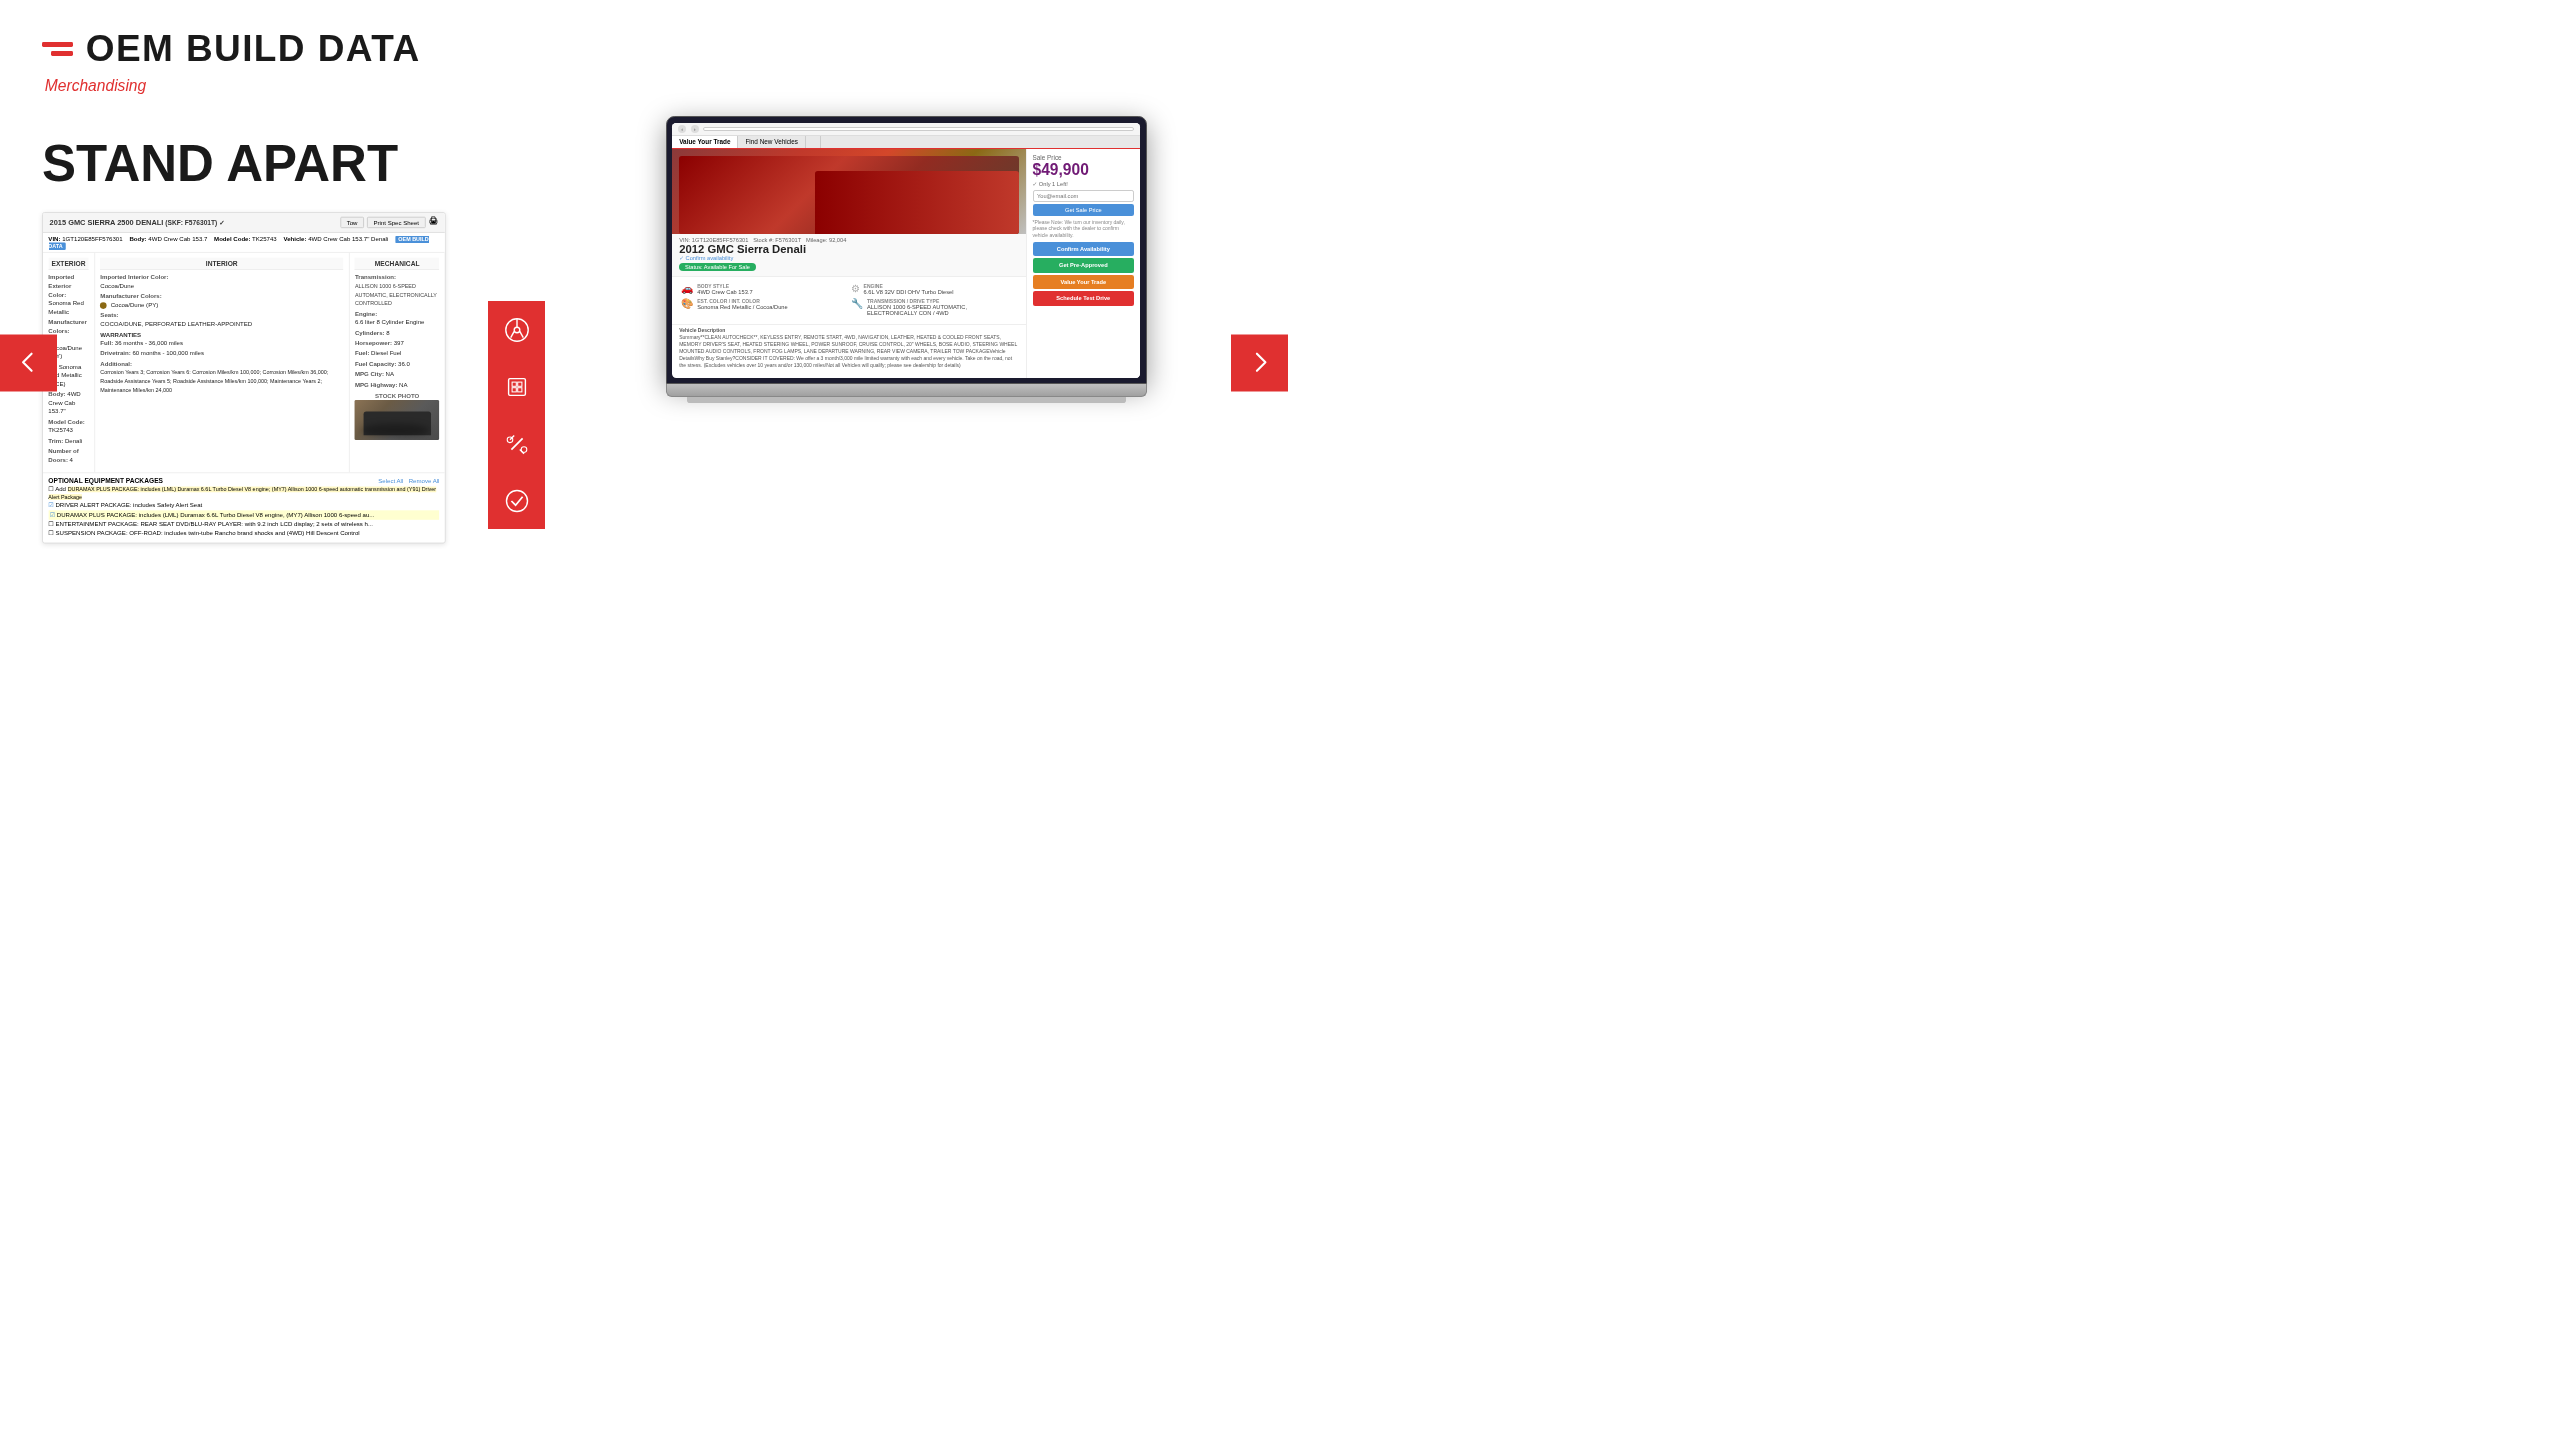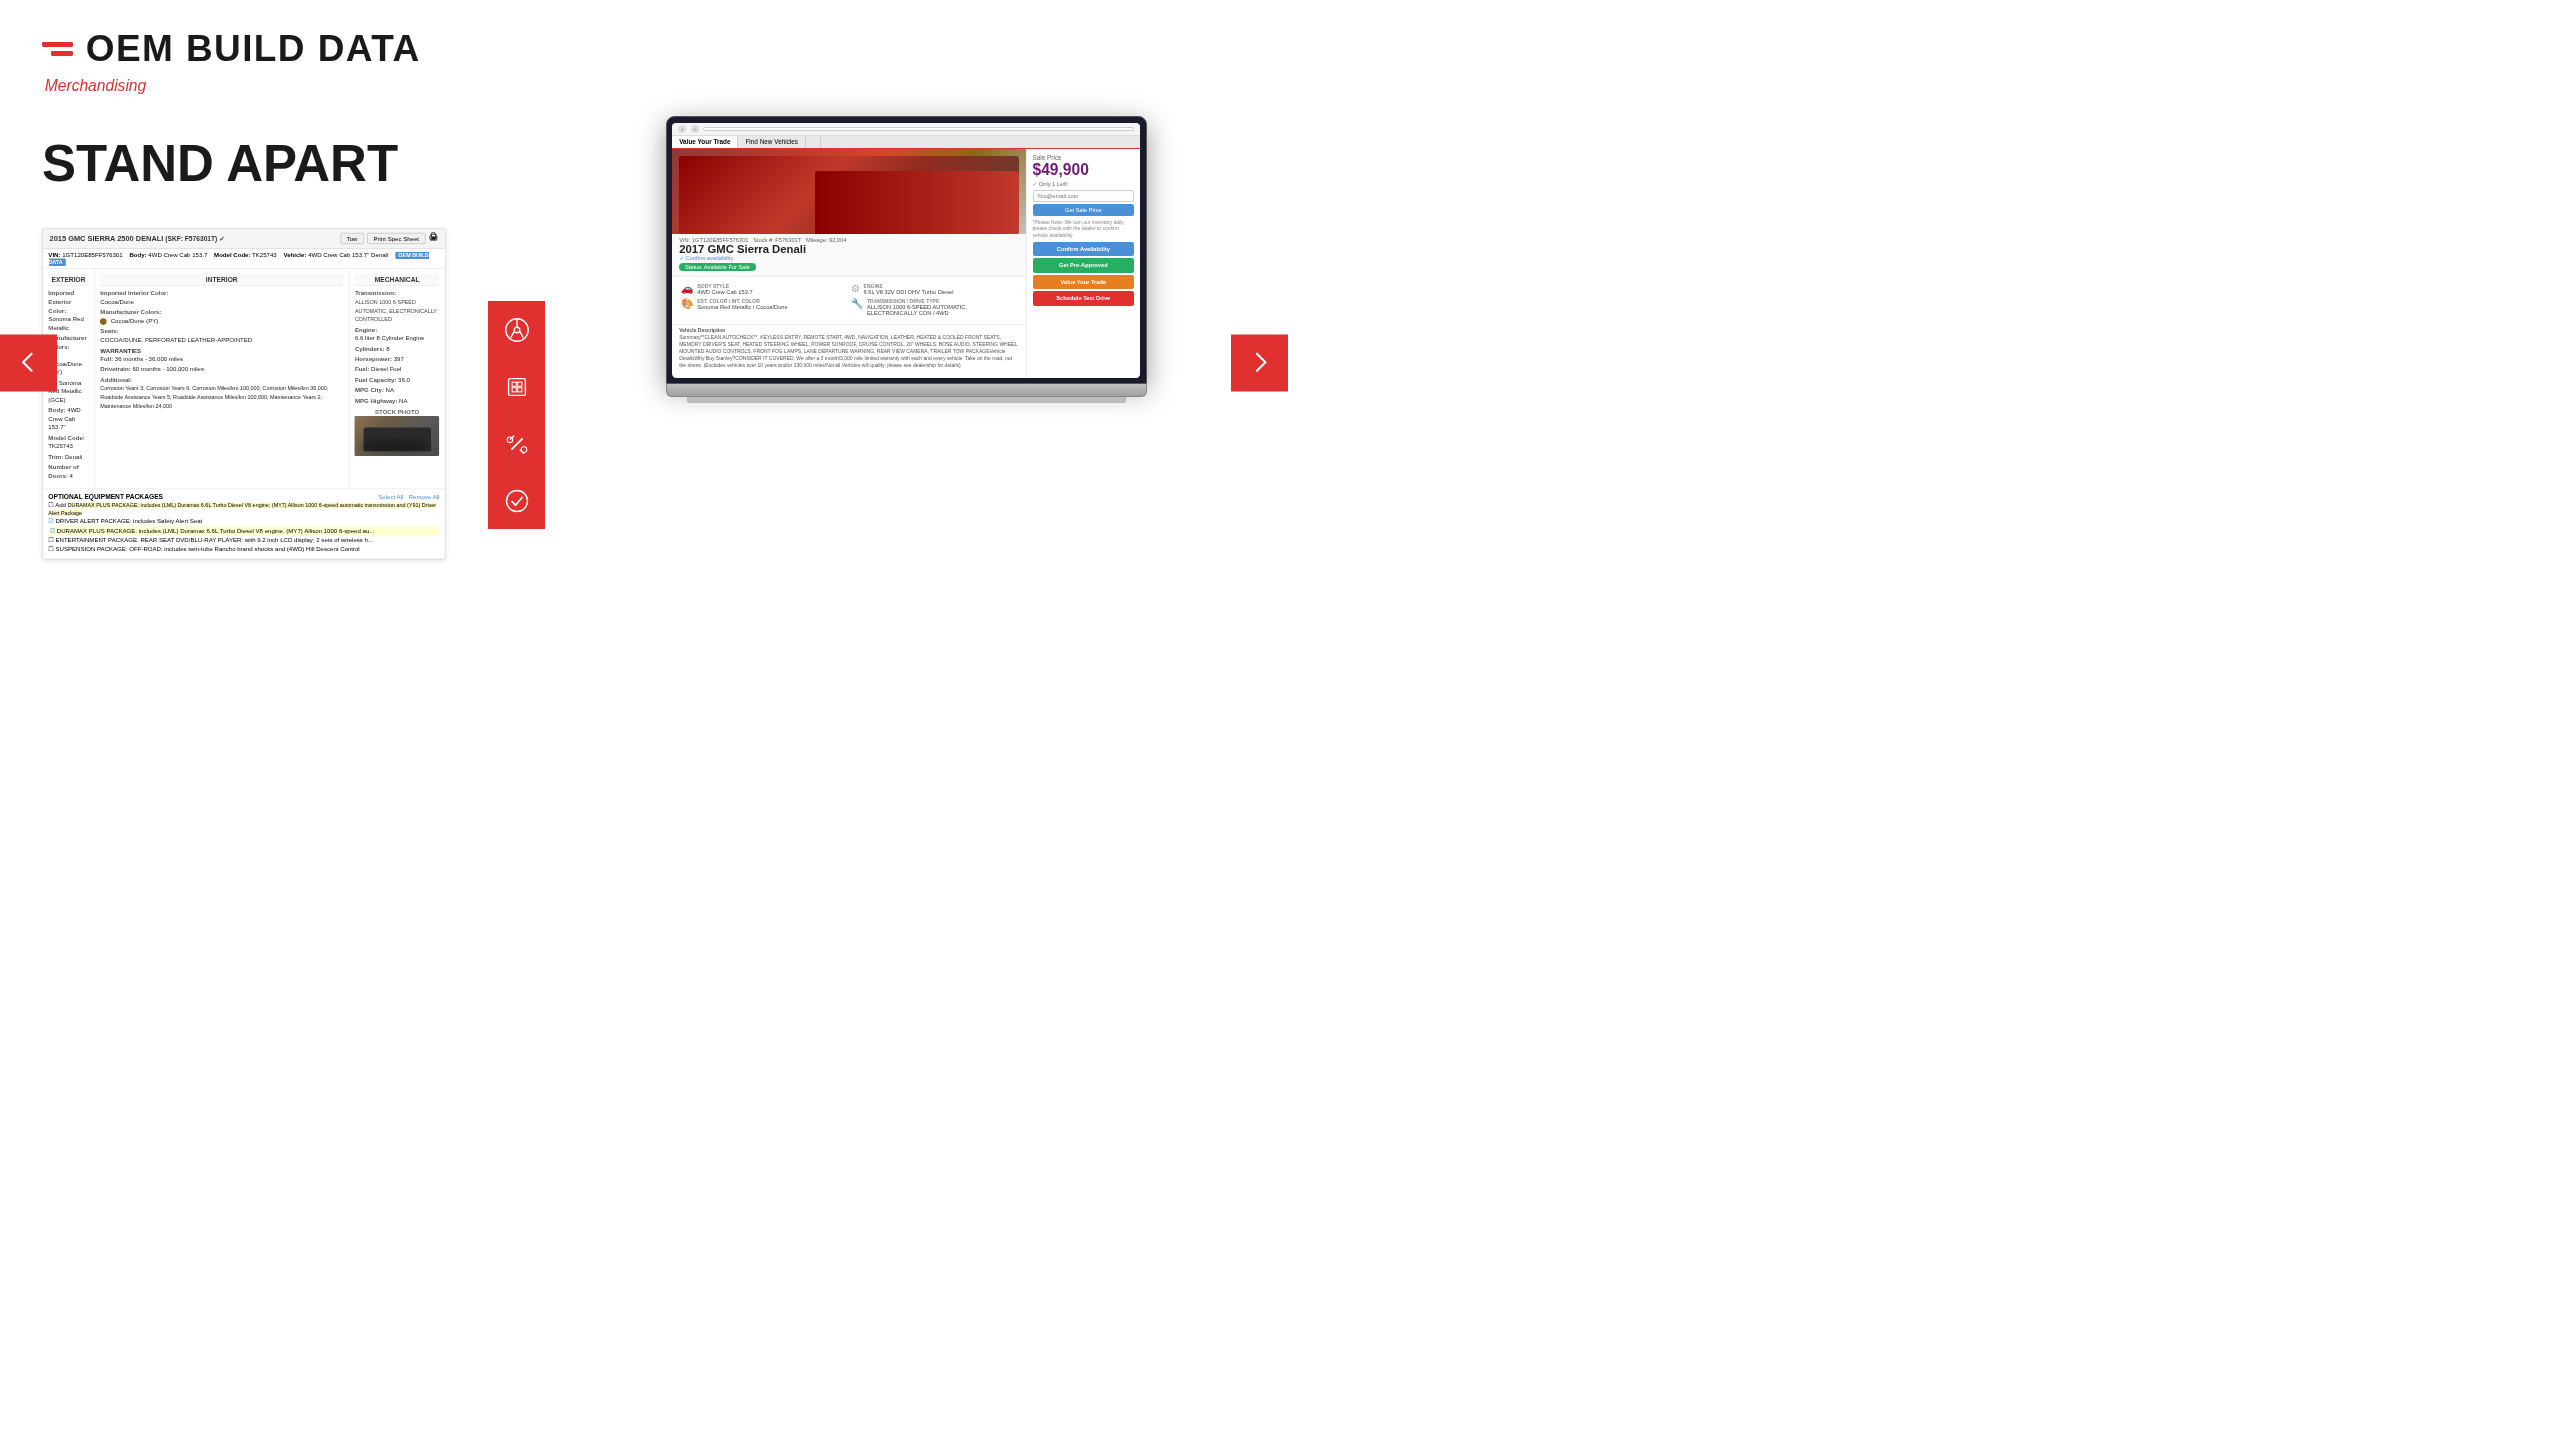--- a/index.html
+++ b/index.html
@@ -66,21 +66,21 @@
       flex-direction: column;
       justify-content: flex-start;
       padding-top: 21px;
     }
     .headline {
       font-size: 51px;
       font-weight: 900;
       color: #1a1a1a;
       line-height: 1.05;
       text-transform: uppercase;
-      margin-bottom: 37px;
+      margin-bottom: 21px;
     }
     .description {
       font-size: 15.6px;
       color: #333;
       line-height: 1.7;
       margin-bottom: 21px;
     }
 
     
     .spec-card {
@@ -712,21 +712,21 @@
                     <div style="position:absolute;bottom:0;right:0;width:60%;height:80%;background:linear-gradient(90deg,#8B0000,#c0392b);border-radius:2.8px 2.8px 0 0;"></div>
                   </div>
                 </div>
 
                 <div class="vehicle-info-bar">
                   <div class="vehicle-vin">
                     <span>VIN: 1GT120E85FF576301</span> &nbsp;
                     <span>Stock #: F576301T</span> &nbsp;
                     <span>Mileage: 92,004</span>
                   </div>
-                  <div class="vehicle-name">2017 GMC Sierra Denali</div>
+                  <div class="vehicle-name">2012 GMC Sierra Denali</div>
                   <div class="confirm-link">✓ Confirm availability</div>
                   <div><span class="avail-badge">Status: Available For Sale</span></div>
                 </div>
 
                 <div class="vehicle-details-grid">
                   <div class="detail-section">
                     <div class="detail-icon-row">
                       <span class="detail-icon">🚗</span>
                       <div>
                         <div class="detail-label">BODY STYLE</div>

